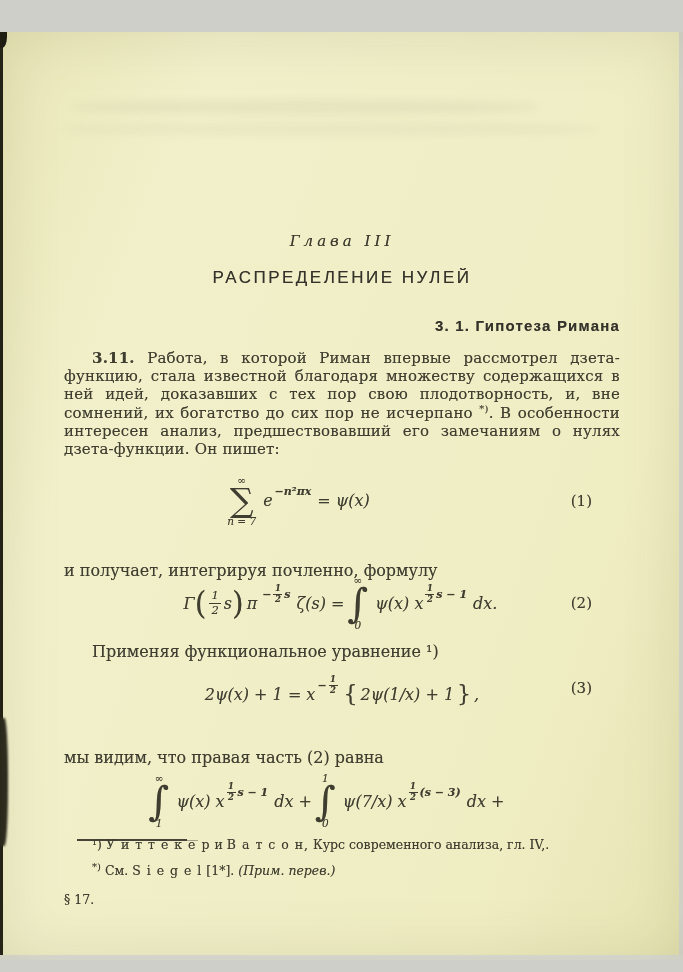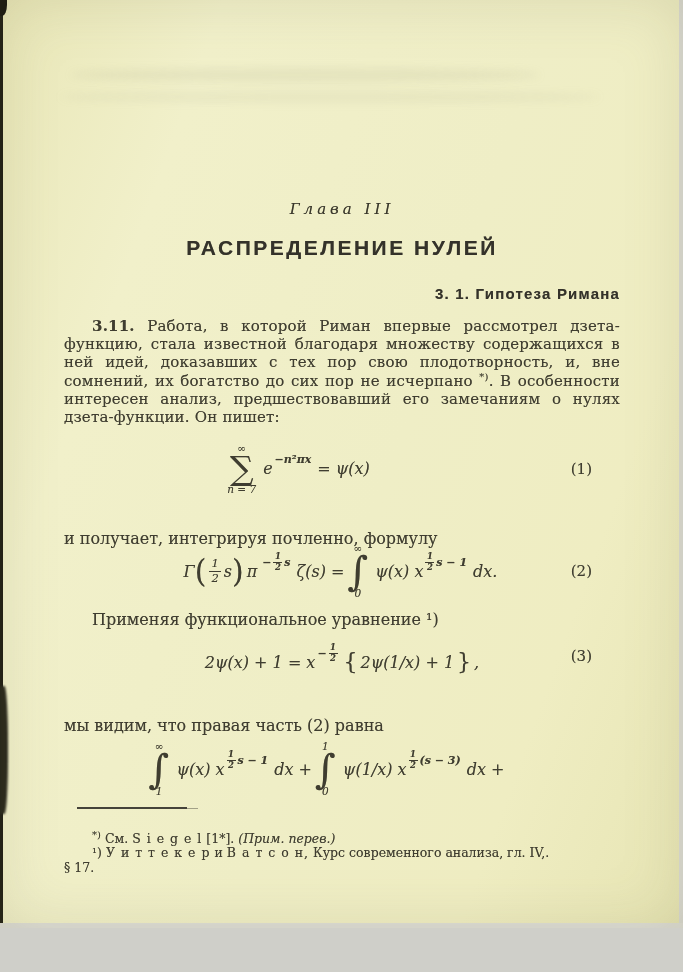--- a/index.html
+++ b/index.html
@@ -1,36 +1,36 @@
 <!DOCTYPE html>
 <html><head>
 <meta charset="utf-8">
 <style>
   html,body { margin:0; padding:0; background:#cfcfc9; }
   .page {
     position:relative; width:683px; height:928px; overflow:hidden;
     background: linear-gradient(110deg, #e9e7b8 0%, #f1f0ca 22%, #efeec6 55%, #efedc2 78%, #e7e5b4 100%);
-    font-family:"DejaVu Serif", serif; color:#3f3d30;
+    font-family:"DejaVu Serif", serif; color:#3f3d30;margin-top:32px;
   }
   .edge-left   { position:absolute; left:0; top:0; width:3px; height:972px; background:#1c1b12; }
   .edge-left-blob { position:absolute; left:0; top:686px; width:8px; height:128px; background:#26251a; border-radius:0 45% 45% 0; filter:blur(1px); }
   .corner-mark { position:absolute; left:0; top:0; width:7px; height:16px; background:#14130c; border-radius:0 0 70% 0; }
   .edge-right  { position:absolute; right:0; top:0; width:4px; height:972px; background:#d9d9d2; }
   .edge-bottom { position:absolute; left:0; bottom:0; width:683px; height:5px; background:#ddddd6; }
   .smudge1 { position:absolute; left:70px; top:68px; width:470px; height:14px; background:rgba(165,165,130,0.14); filter:blur(4px); border-radius:50%; }
   .smudge2 { position:absolute; left:60px; top:92px; width:540px; height:10px; background:rgba(165,165,130,0.12); filter:blur(4px); border-radius:50%; }
   .vignette { position:absolute; inset:0; box-shadow: inset 0 0 60px rgba(120,115,70,0.18); pointer-events:none; }
 
   .content { position:absolute; left:64px; top:0; width:556px; }
   .content > * { position:absolute; left:0; width:556px; }
 
   .chapter { top:200px; text-align:center; font-style:italic; font-size:15px; letter-spacing:4px; color:#3a382c;
              text-shadow:0 0 0.5px rgba(58,56,44,0.55); }
-  .title   { top:236px; text-align:center; font-family:"Liberation Sans", sans-serif; font-weight:bold;
-             font-size:21px; letter-spacing:2.5px; color:#34322a; margin:0; text-shadow:0 0 0.5px rgba(52,50,42,0.55); }
+  .title   { top:236px; text-align:center; font-family:"Liberation Sans", sans-serif; font-weight:normal;
+             font-size:17px; letter-spacing:2.5px; color:#34322a; margin:0; text-shadow:0 0 0.5px rgba(52,50,42,0.55); }
   .section { top:285px; text-align:right; font-family:"Liberation Sans", sans-serif; font-weight:bold;
              font-size:15px; letter-spacing:1.2px; color:#34322a; margin:0; text-shadow:0 0 0.5px rgba(52,50,42,0.5); }
 
   .para { text-align:justify; font-size:15px; line-height:18.2px; letter-spacing:0.2px;
           text-shadow:0 0 0.5px rgba(63,61,48,0.5); margin:0; }
   .p1 { top:317px; text-indent:28px; }
   .bold { font-weight:bold; }
   .fnmark { font-size:10px; vertical-align:super; line-height:0; }
 
   .line { font-size:16px; line-height:18px; text-shadow:0 0 0.5px rgba(63,61,48,0.5); }
@@ -63,21 +63,21 @@
            margin:0 3px; }
   .mfrac .num { border-bottom:1px solid currentColor; padding:0 2px; }
   .bigp { font-size:30px; font-style:normal; font-weight:300; line-height:0.8; transform:scaleY(1.05); }
   .brace { font-size:22px; font-style:normal; line-height:0.8; margin:0 3px; }
   .mx { margin:0 3px; }
 
   .fnrule { top:807px; left:13px; width:110px; border-top:2px solid #45433a; height:0; }
   .fnrule-tail { top:808px; left:118px; width:16px; border-top:1px solid rgba(69,67,58,0.45); height:0; }
   .fnote { font-size:12.5px; line-height:14.5px; text-shadow:0 0 0.4px rgba(63,61,48,0.5); }
   .fn1 { top:819px; left:28px; width:528px; }
-  .fn2 { top:833px; left:28px; width:528px; }
+  .fn2 { top:793px; left:28px; width:528px; }
   .fn3 { top:848px; }
   .fnote .it { font-style:italic; }
   .spaced { letter-spacing:1px; }
 </style>
 </head>
 <body>
 
 <div class="page">
   <div class="smudge1"></div>
   <div class="smudge2"></div>
@@ -185,21 +185,21 @@
             <span>2</span>
           </span>
           <span>s − 1</span>
         </span>
         <span class="mx">dx +</span>
         <span class="bigop">
           <span class="lim">1</span>
           <span class="intsym">∫</span>
           <span class="lim">0</span>
         </span>
-        <span>ψ(1/x) x</span>
+        <span>ψ(7/x) x</span>
         <span class="exp">
           <span class="sfrac">
             <span class="num">1</span>
             <span>2</span>
           </span>
           <span>(s − 3)</span>
         </span>
         <span class="mx">dx +</span>
       </span>
     </div>

